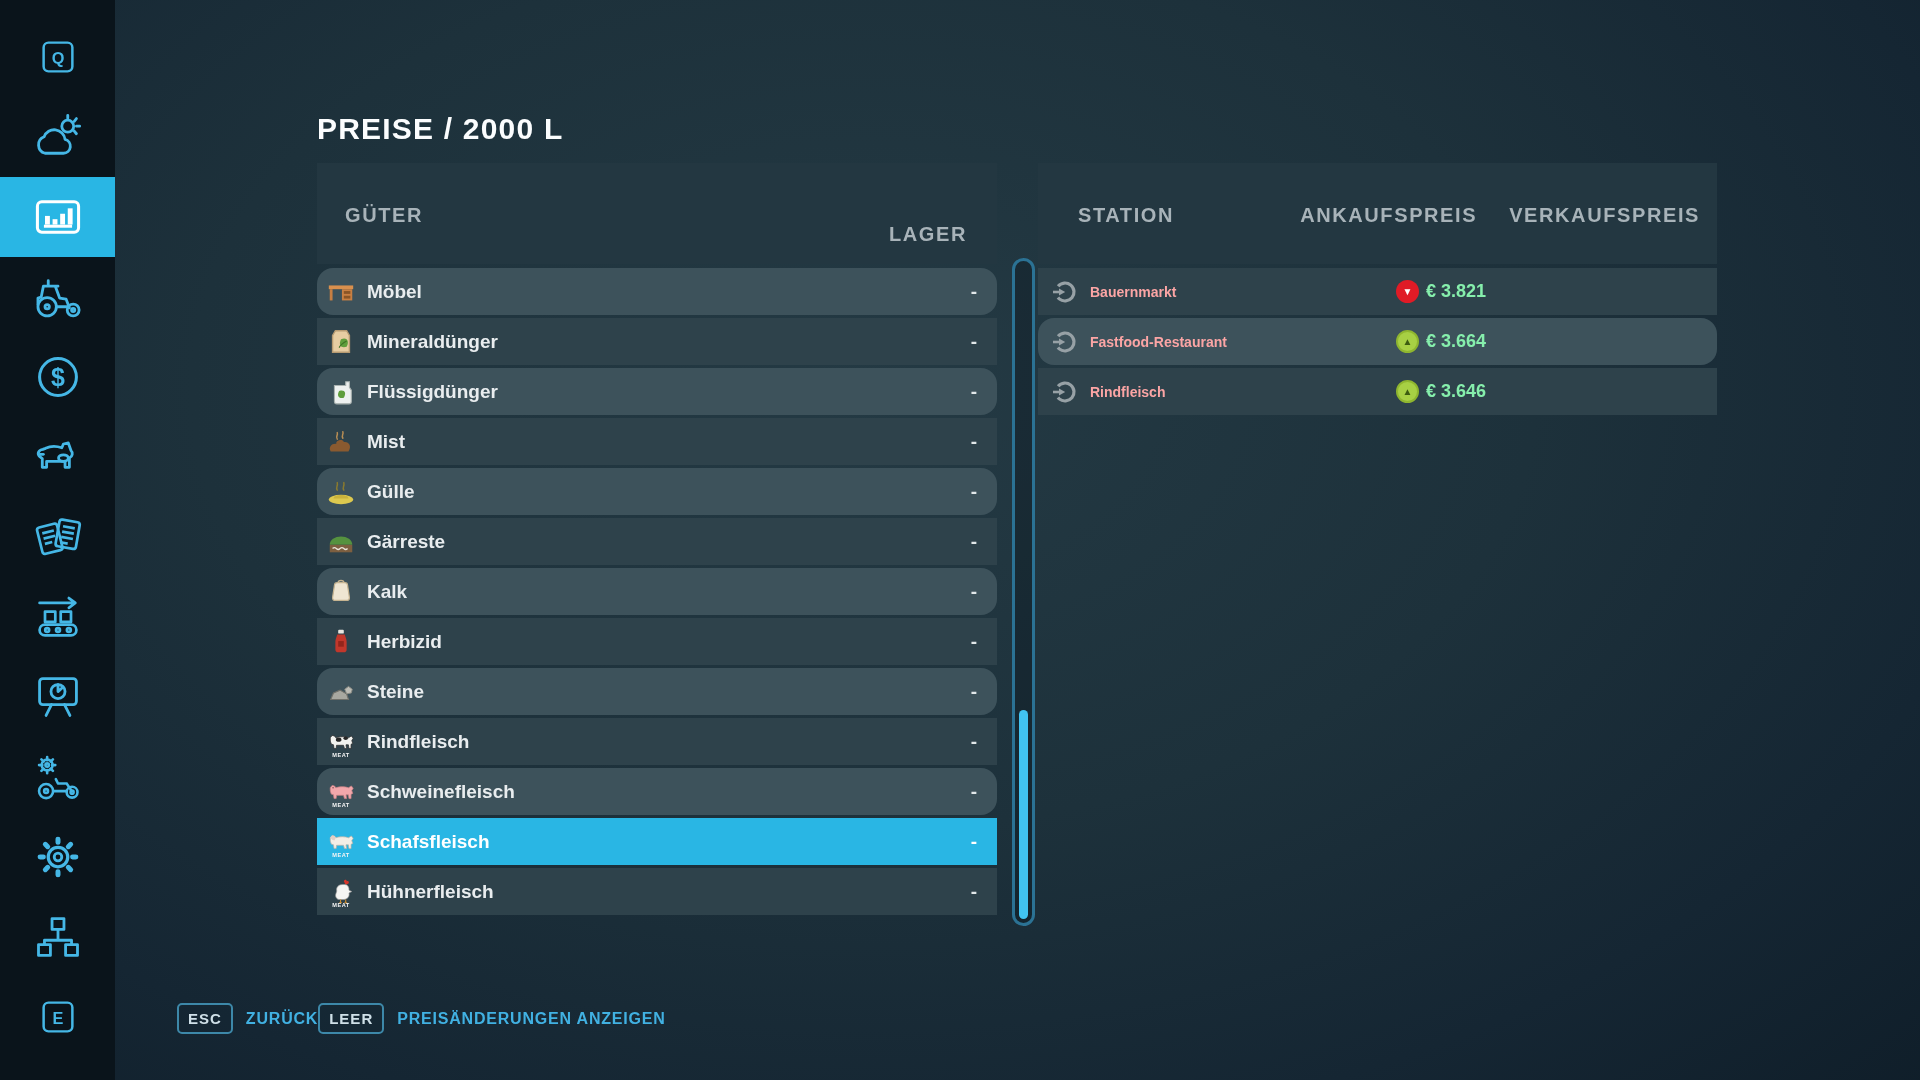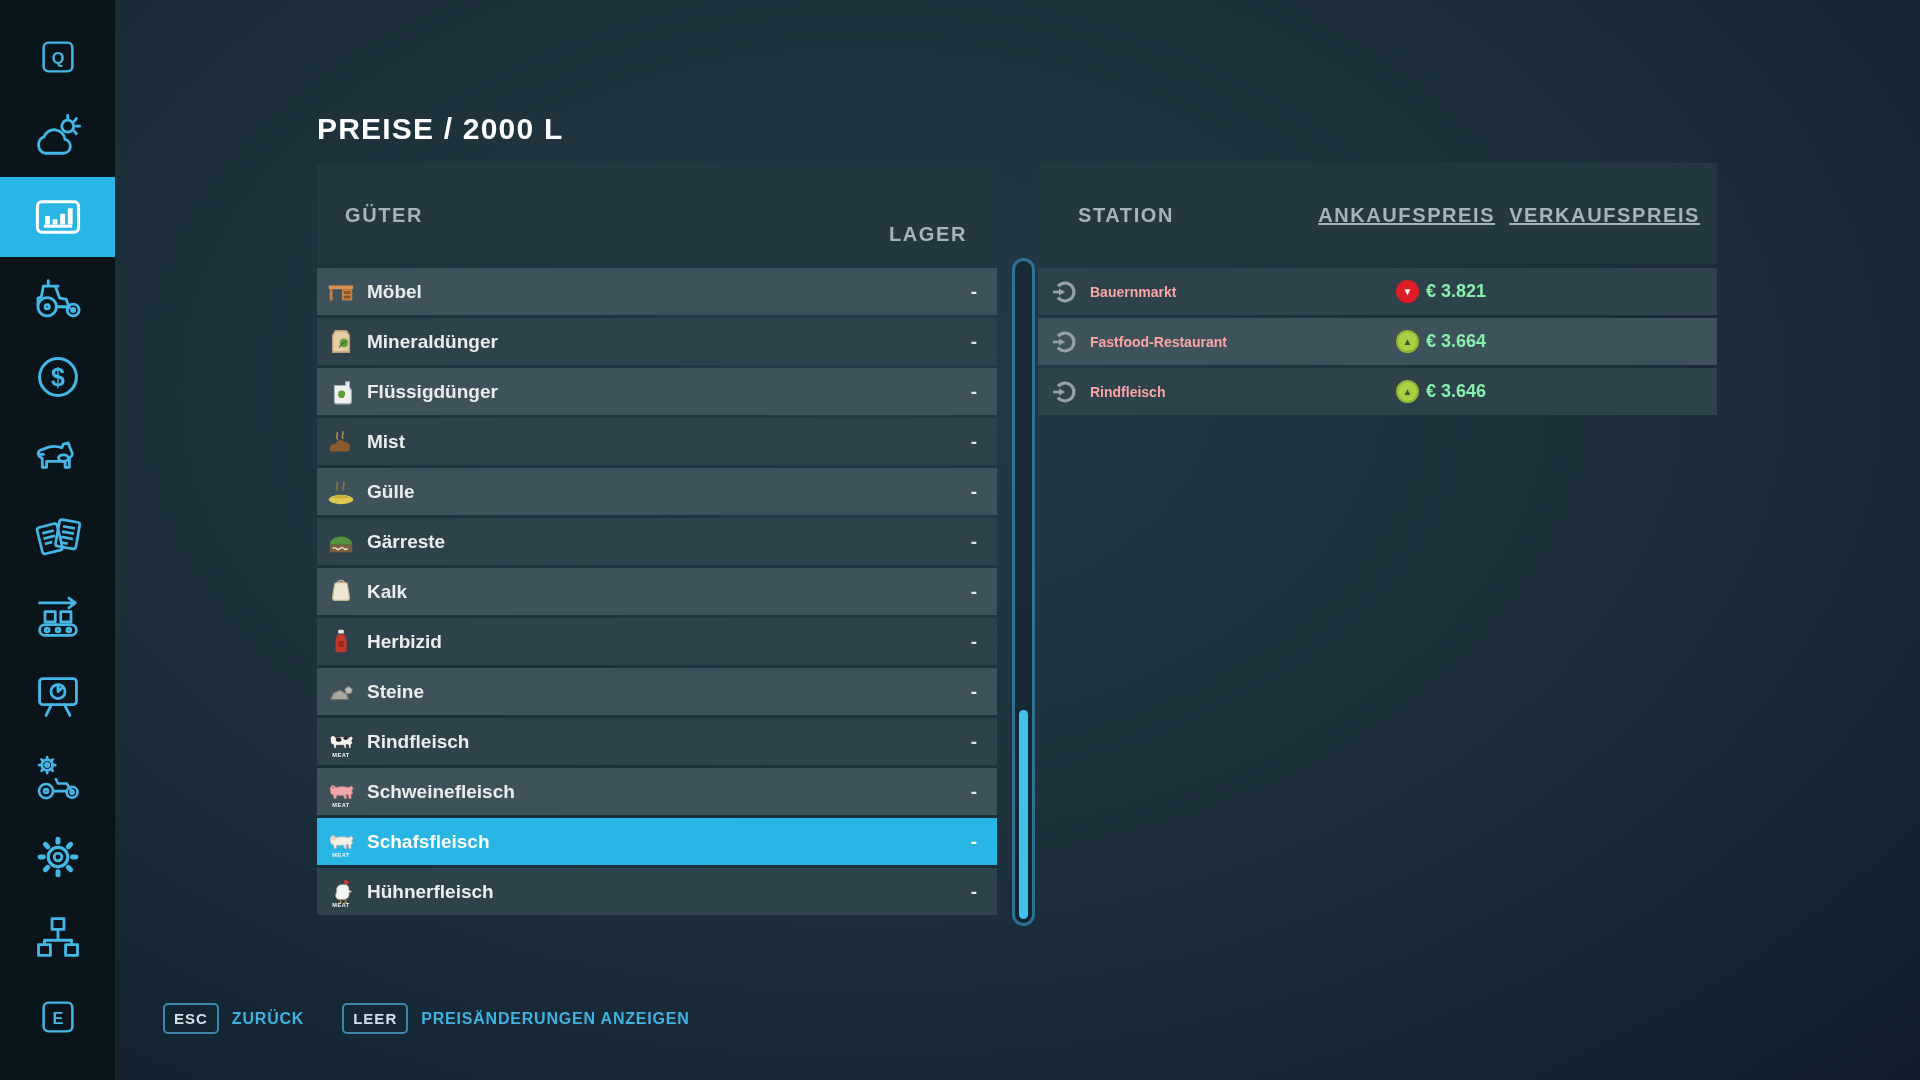--- a/index.html
+++ b/index.html
@@ -32,26 +32,26 @@
   .panel-header {
     height:101px; background:var(--panel-header,#233741); position:relative; width:100%;
   }
   .panel-header .hdr {
     position:absolute; top:41px; font-size:20px; font-weight:700;
     color:#a8b3b9; letter-spacing:1.6px;
   }
   .hdr-goods { left:28px; }
   .hdr-storage { right:30px;margin-top:19px; }
   .hdr-station { left:40px; }
-  .hdr-prices { right:17px; display:flex; gap:14px;text-decoration:underline; }
+  .hdr-prices { right:17px; display:flex; gap:32px; }
   .rows { margin-top:4px; }
   .g-row, .s-row {
     height:47px; margin-bottom:3px; display:flex; align-items:center; position:relative;
   }
-  .g-row.light, .s-row.light { background:var(--row-light,#3d525b); }
+  .g-row.light, .s-row.light { background:var(--row-light,#3d525b);border-radius:16px; }
   .g-row.dark,  .s-row.dark  { background:var(--row-dark,#2e424b); }
   .g-row.selected { background:var(--accent,#29b6e4); }
   .g-row { padding:0 20px 0 8px; }
   .g-icon { width:32px; height:32px; display:flex; align-items:center; justify-content:center; overflow:visible; }
   .g-icon svg { overflow:visible; }
   .g-label { margin-left:10px; font-size:19px; font-weight:600; color:#e9edef; }
   .g-row.selected .g-label, .g-row.selected .g-storage { color:#ffffff; }
   .g-storage { margin-left:auto; font-size:19px; font-weight:600; color:#e2e8ea; }
   .s-row { padding-left:14px; }
   .s-icon { width:26px; height:26px; display:flex; }
@@ -67,21 +67,21 @@
   .scrollbar {
     position:absolute; left:1012px; top:258px; width:23px; height:668px;
     border:3px solid var(--scrollbar-border,#2b7294); border-radius:13px;
     background:rgba(8,20,28,0.35);
   }
   .scroll-thumb {
     position:absolute; left:4px; top:449px; width:9px; height:209px;
     background:var(--scrollbar-thumb,#41c3f0); border-radius:5px;
   }
   
-  .footer { position:absolute; left:163px; top:1003px; display:flex; gap:38px; }
+  .footer { position:absolute; left:177px; top:1003px; display:flex; }
   .hint { display:flex; align-items:center; cursor:pointer; }
   .key-badge {
     height:31px; min-width:43px; padding:0 9px; border:2px solid #3d88a9; border-radius:5px;
     background:rgba(20,40,52,0.25); color:#cfe0e8; font-size:15px; font-weight:700;
     letter-spacing:1px; display:flex; align-items:center; justify-content:center;
   }
   .hint-label {
     margin-left:13px; color:var(--footer-text,#41b1e2); font-size:16px; font-weight:700;
     letter-spacing:0.8px;
   }

